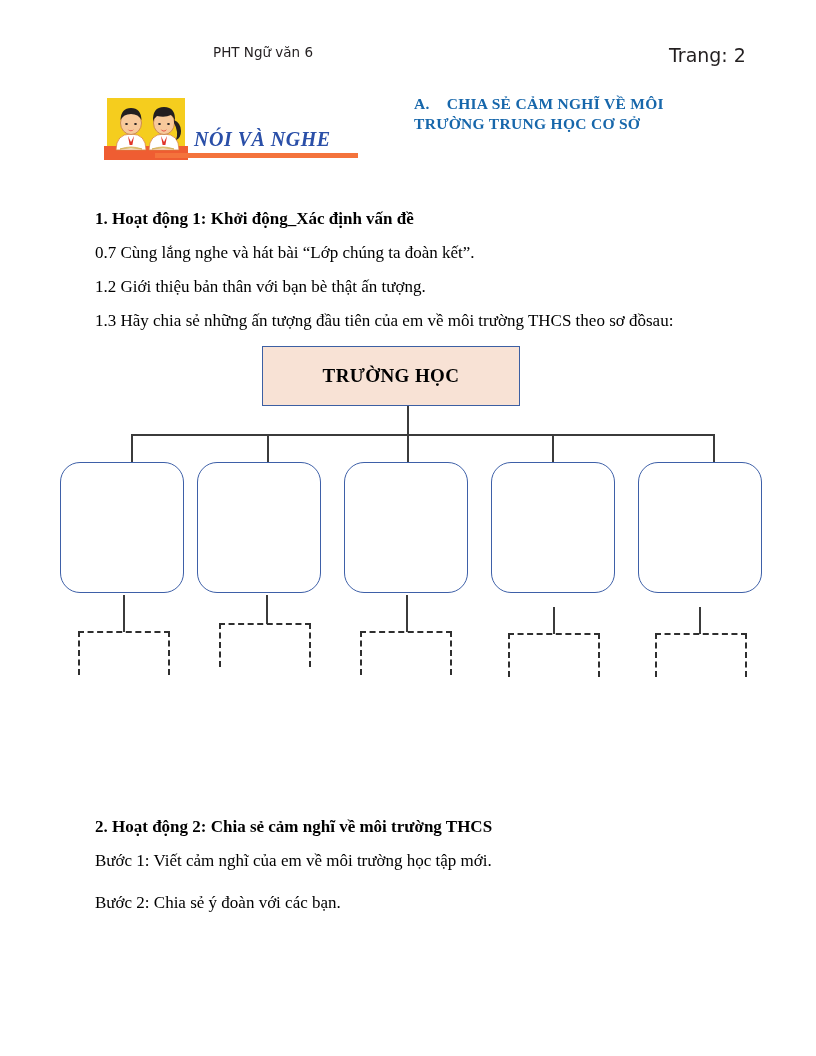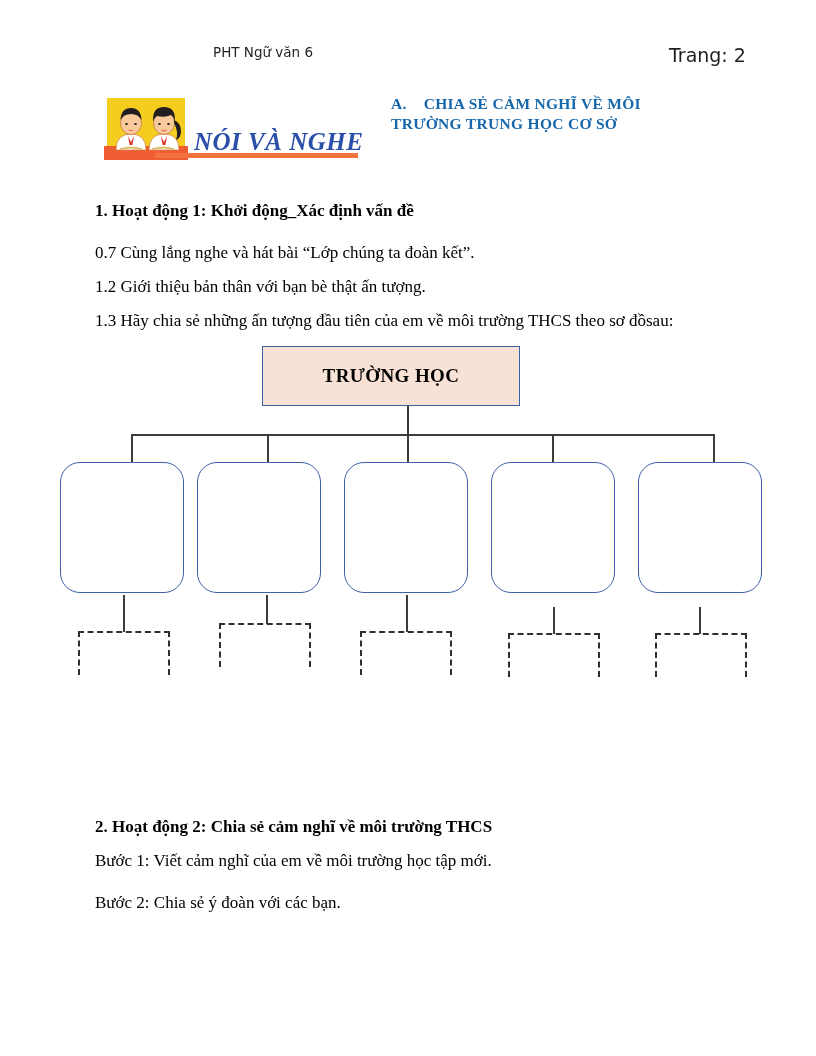--- a/index.html
+++ b/index.html
@@ -49,21 +49,21 @@
   
   .banner-logo {
     position: absolute;
     left: 104px;
     top: 96px;
     width: 84px;
     height: 64px;
   }
   .banner-title {
     position: absolute;
-    left: 391px;
+    left: 414px;
     top: 94px;
     width: 320px;
     font-family: "Liberation Serif", serif;
     font-weight: bold;
     font-size: 15.5px;
     line-height: 20px;
     letter-spacing: 0.3px;
     color: #1767ab;
   }
   .banner-title .sec-letter { margin-right: 17px; }
@@ -75,21 +75,21 @@
     width: 215px;
     height: 34px;
   }
   .nvn-text {
     position: absolute;
     left: 39px;
     top: 0px;
     font-family: "Liberation Serif", serif;
     font-weight: bold;
     font-style: italic;
-    font-size: 25px;
+    font-size: 20px;
     letter-spacing: 0.5px;
     color: #2a4fa8;
     white-space: nowrap;
   }
   .nvn-bar {
     position: absolute;
     left: 0px;
     top: 25px;
     width: 203px;
     height: 5px;
@@ -201,21 +201,21 @@
 
   <div class="nvn-wrap">
     <div class="nvn-bar"></div>
     <div class="nvn-text">NÓI VÀ NGHE</div>
   </div>
 
   <div class="banner-title">
     <span class="sec-letter">A.</span><span>CHIA SẺ CẢM NGHĨ VỀ MÔI TRƯỜNG TRUNG HỌC CƠ SỞ</span>
   </div>
 
-  <div class="para bold" style="left:95px; top:201px;text-align:center;">1. Hoạt động 1: Khởi động_Xác định vấn đề</div>
+  <div class="para bold" style="left:95px; top:209px;text-align:center;">1. Hoạt động 1: Khởi động_Xác định vấn đề</div>
   <div class="para" style="left:95px; top:243px;">0.7 Cùng lắng nghe và hát bài “Lớp chúng ta đoàn kết”.</div>
   <div class="para" style="left:95px; top:277px;">1.2 Giới thiệu bản thân với bạn bè thật ấn tượng.</div>
   <div class="para" style="left:95px; top:311px;">1.3 Hãy chia sẻ những ấn tượng đầu tiên của em về môi trường THCS theo sơ đồsau:</div>
 
   <div class="diagram">
 
     <div class="root-box">
       <span class="root-box-label">TRƯỜNG HỌC</span>
     </div>
 

